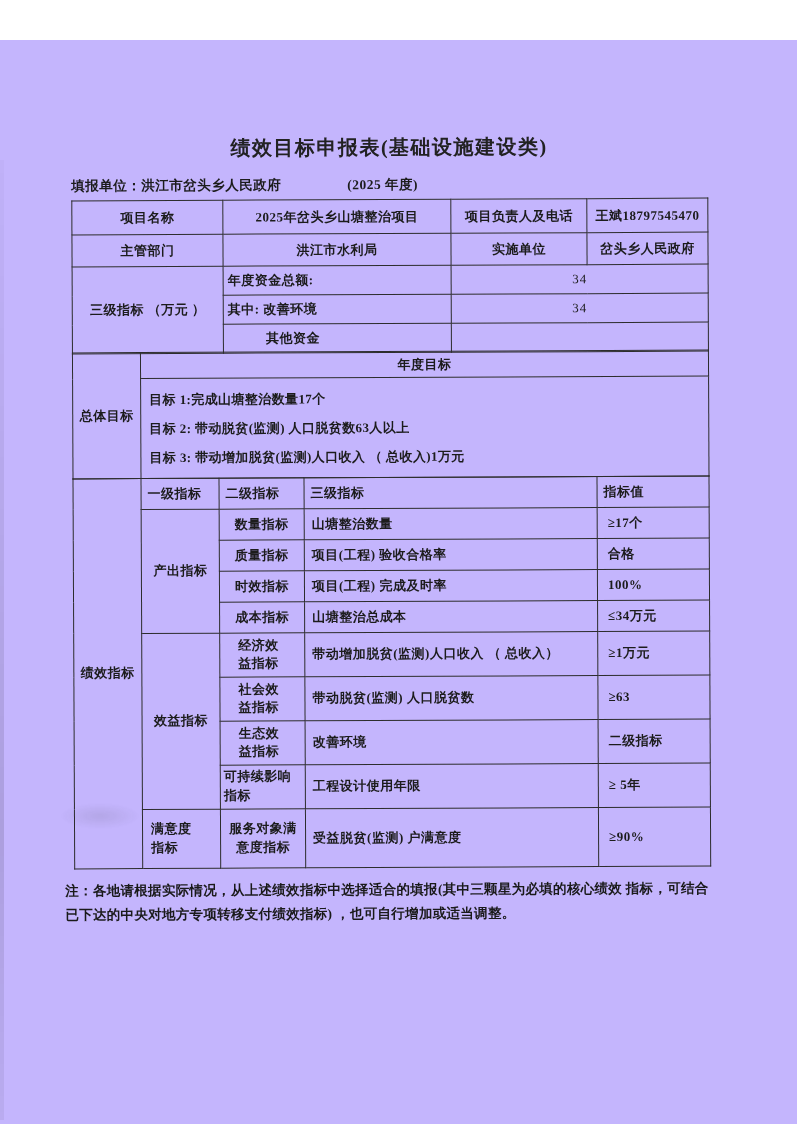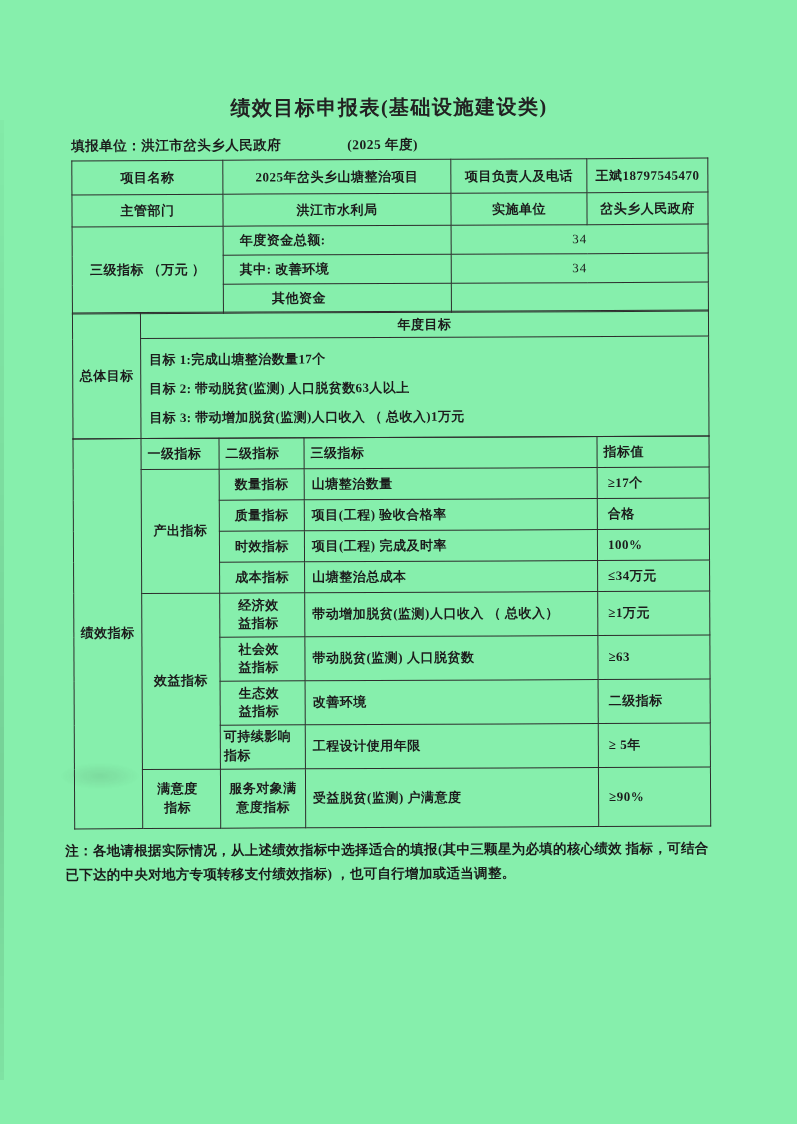--- a/index.html
+++ b/index.html
@@ -4,21 +4,21 @@
 <style>
   * { box-sizing: border-box; margin: 0; padding: 0; }
   html, body { background: #ffffff; }
   body {
     width: 797px; height: 1124px;
     font-family: "Liberation Serif", "DejaVu Serif", serif;
     color: #1c1c1c;
     position: relative;
     overflow: hidden;
   }
-  .sheet { position: absolute; inset: 0; background: #86efac; }
+  .sheet { position: absolute; inset: 0; background: #c4b5fd; margin-top: 40px; }
 
   
   .scan-edge {
     position: absolute; left: 0; top: 120px; width: 4px; height: 960px;
     background: linear-gradient(to bottom, rgba(0,0,0,0.02), rgba(0,0,0,0.12) 70%, rgba(0,0,0,0.05));
     filter: blur(0.6px);
   }
   .scan-smudge {
     position: absolute; left: 60px; top: 763px; width: 80px; height: 26px;
     background: radial-gradient(ellipse at center, rgba(40,40,40,0.10), rgba(40,40,40,0) 70%);
@@ -56,27 +56,27 @@
   tr.r-top1 { height: 34px; }
   tr.r-top2 { height: 32px; }
   tr.r-fund { height: 29px; }
   tr.r-goalhead { height: 26px; }
   tr.r-goals { height: 91px; }
   tr.r-ihead { height: 31px; }
   tr.r-prod { height: 31px; }
   tr.r-ben { height: 44px; }
   tr.r-sat { height: 44px; }
 
-  td.fund-name { padding-left: 16px; }
-  td.fund-indent { padding-left: 24px; text-indent: 24px; font-family: Liberation Mono, monospace; }
+  td.fund-name { padding-left: 4px; }
+  td.fund-indent { padding-left: 18px; text-indent: 24px; font-family: Liberation Mono, monospace; }
 
   .goals-box { padding: 4px 2px; }
   .goal-line { line-height: 29px; letter-spacing: 0.4px; }
 
-  td.l1-sat { padding: 2px 16px 2px 8px; line-height: 1.45; text-align: center; }
+  td.l1-sat { padding: 2px 16px 2px 8px; line-height: 1.45; }
   td.l2-wrap { padding: 2px 12px 2px 3px; line-height: 1.45; }
   td.l2-one { padding: 2px 18px; }
   td.l2-sat { padding: 10px 2px; line-height: 1.45; text-align: center; }
   td.cell-l3 { padding-left: 7px; }
   td.cell-val { padding-left: 10px; }
 
   .note {
     margin: 10px 0 0 -9px; width: 655px;
     font-size: 13.5px; font-weight: 700; line-height: 1.8;
     letter-spacing: 0.3px; color: #1a1a1a;

